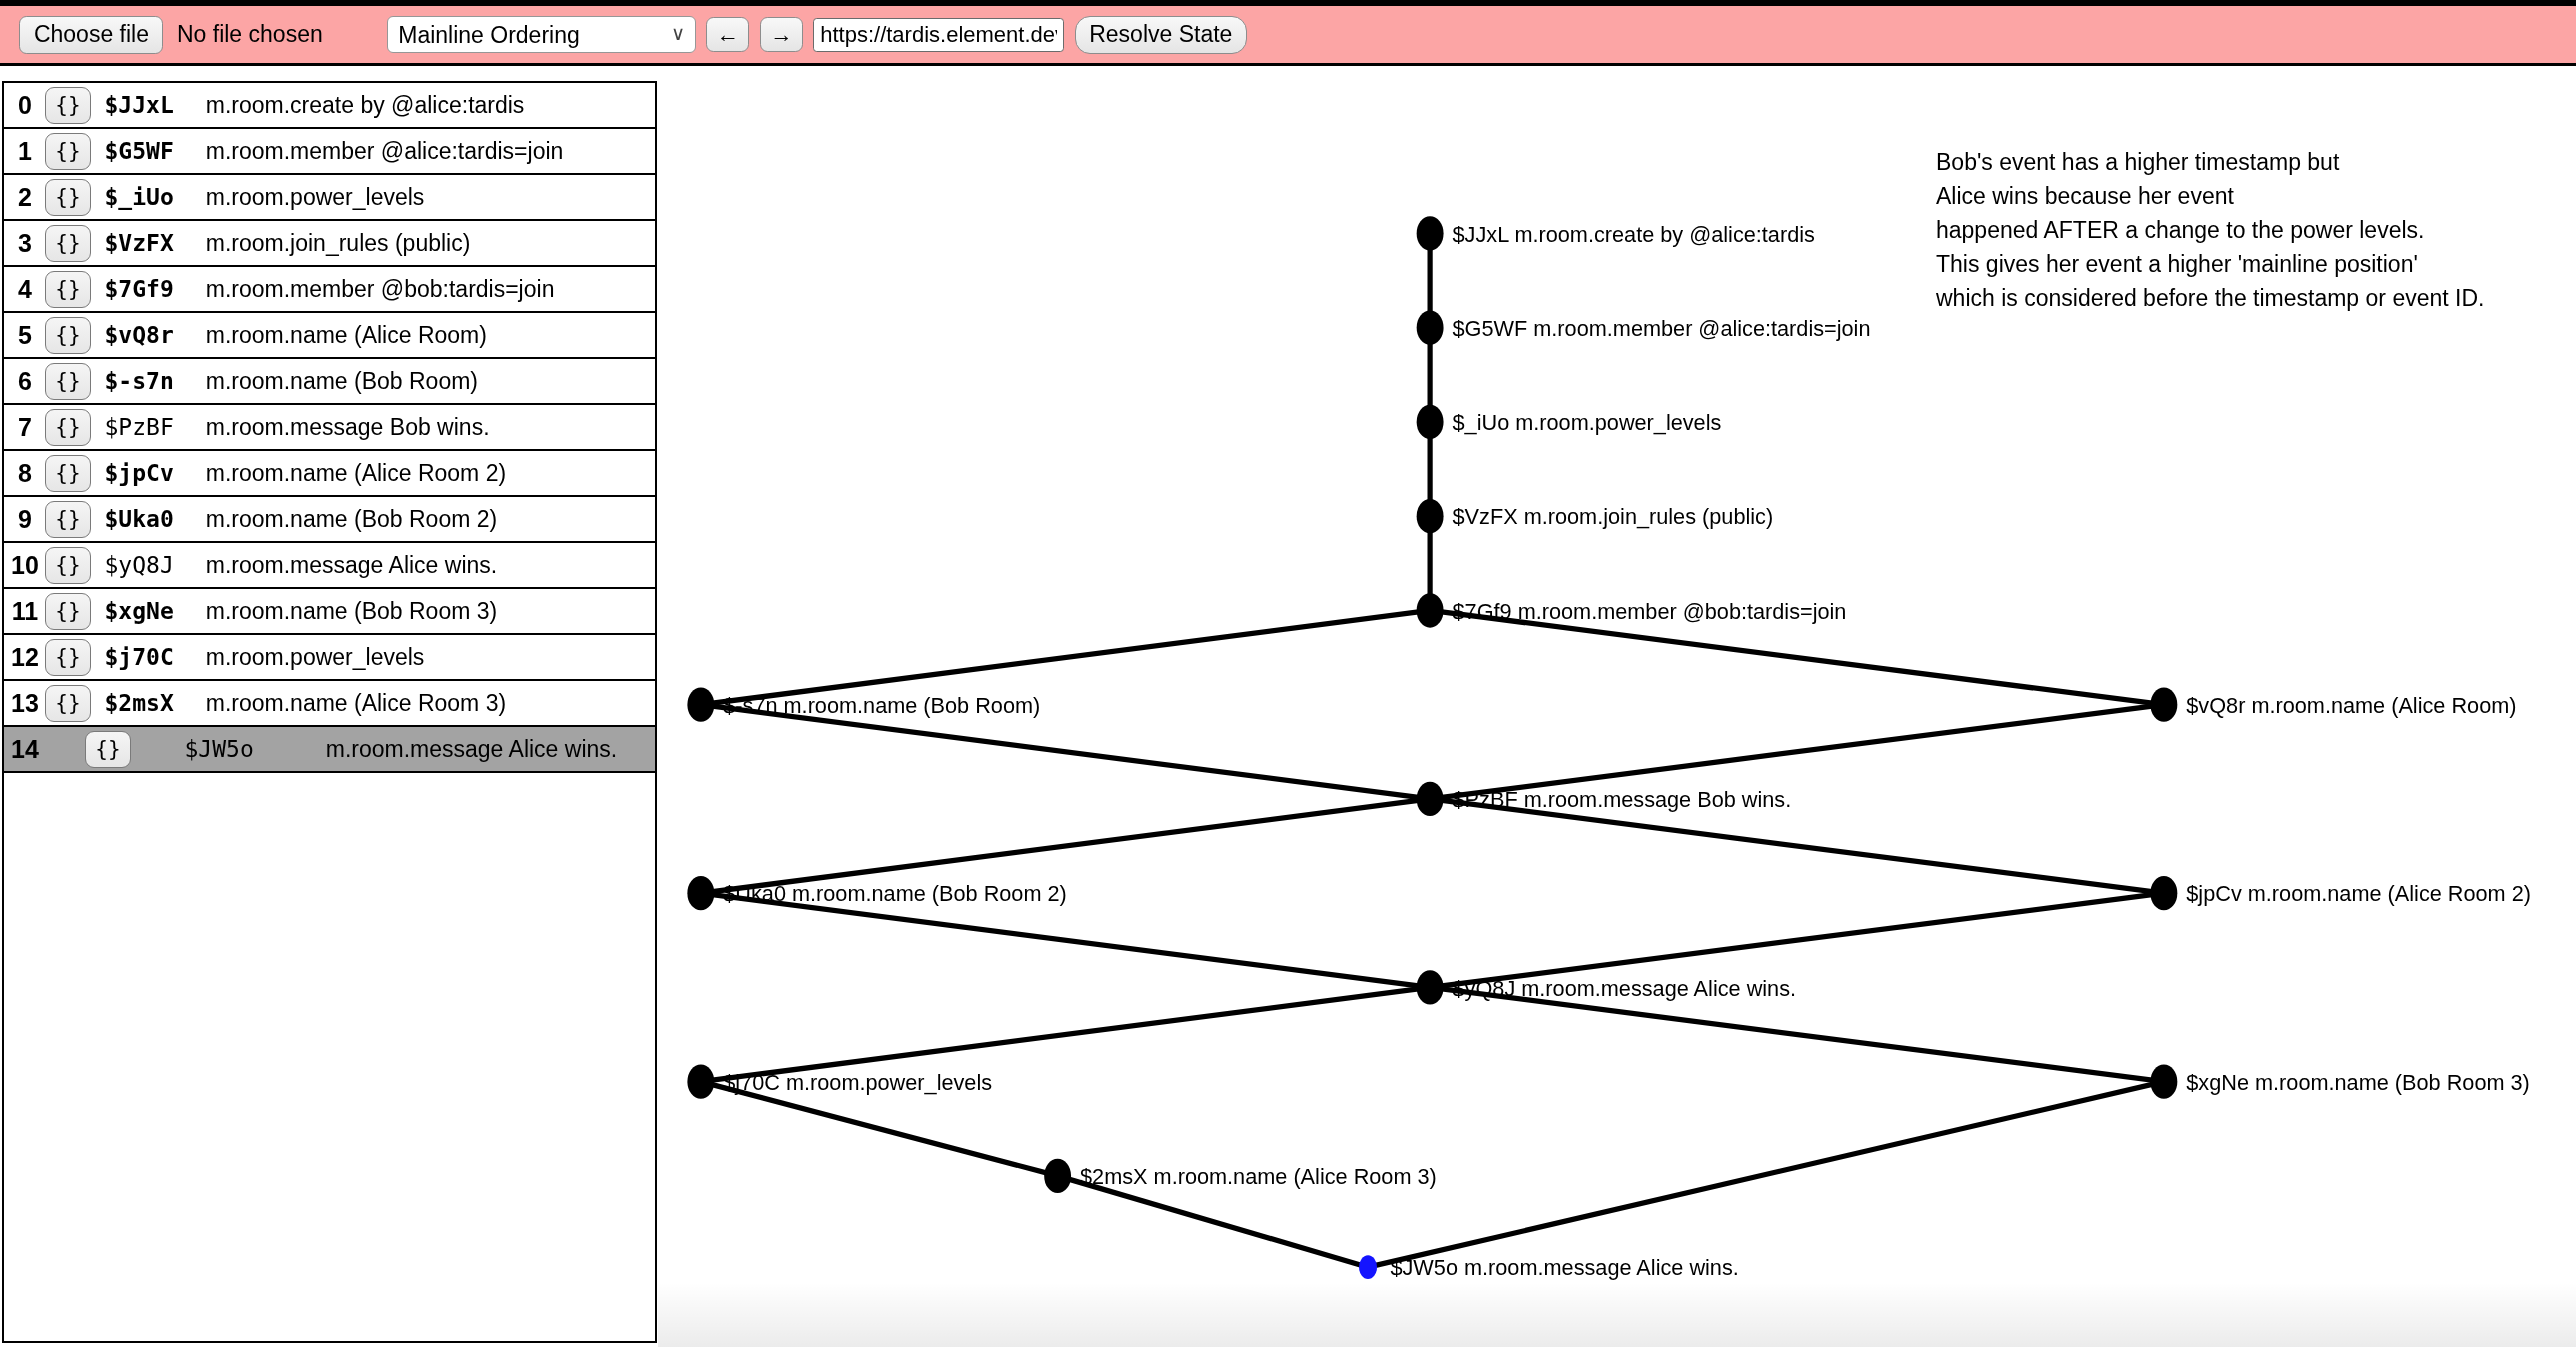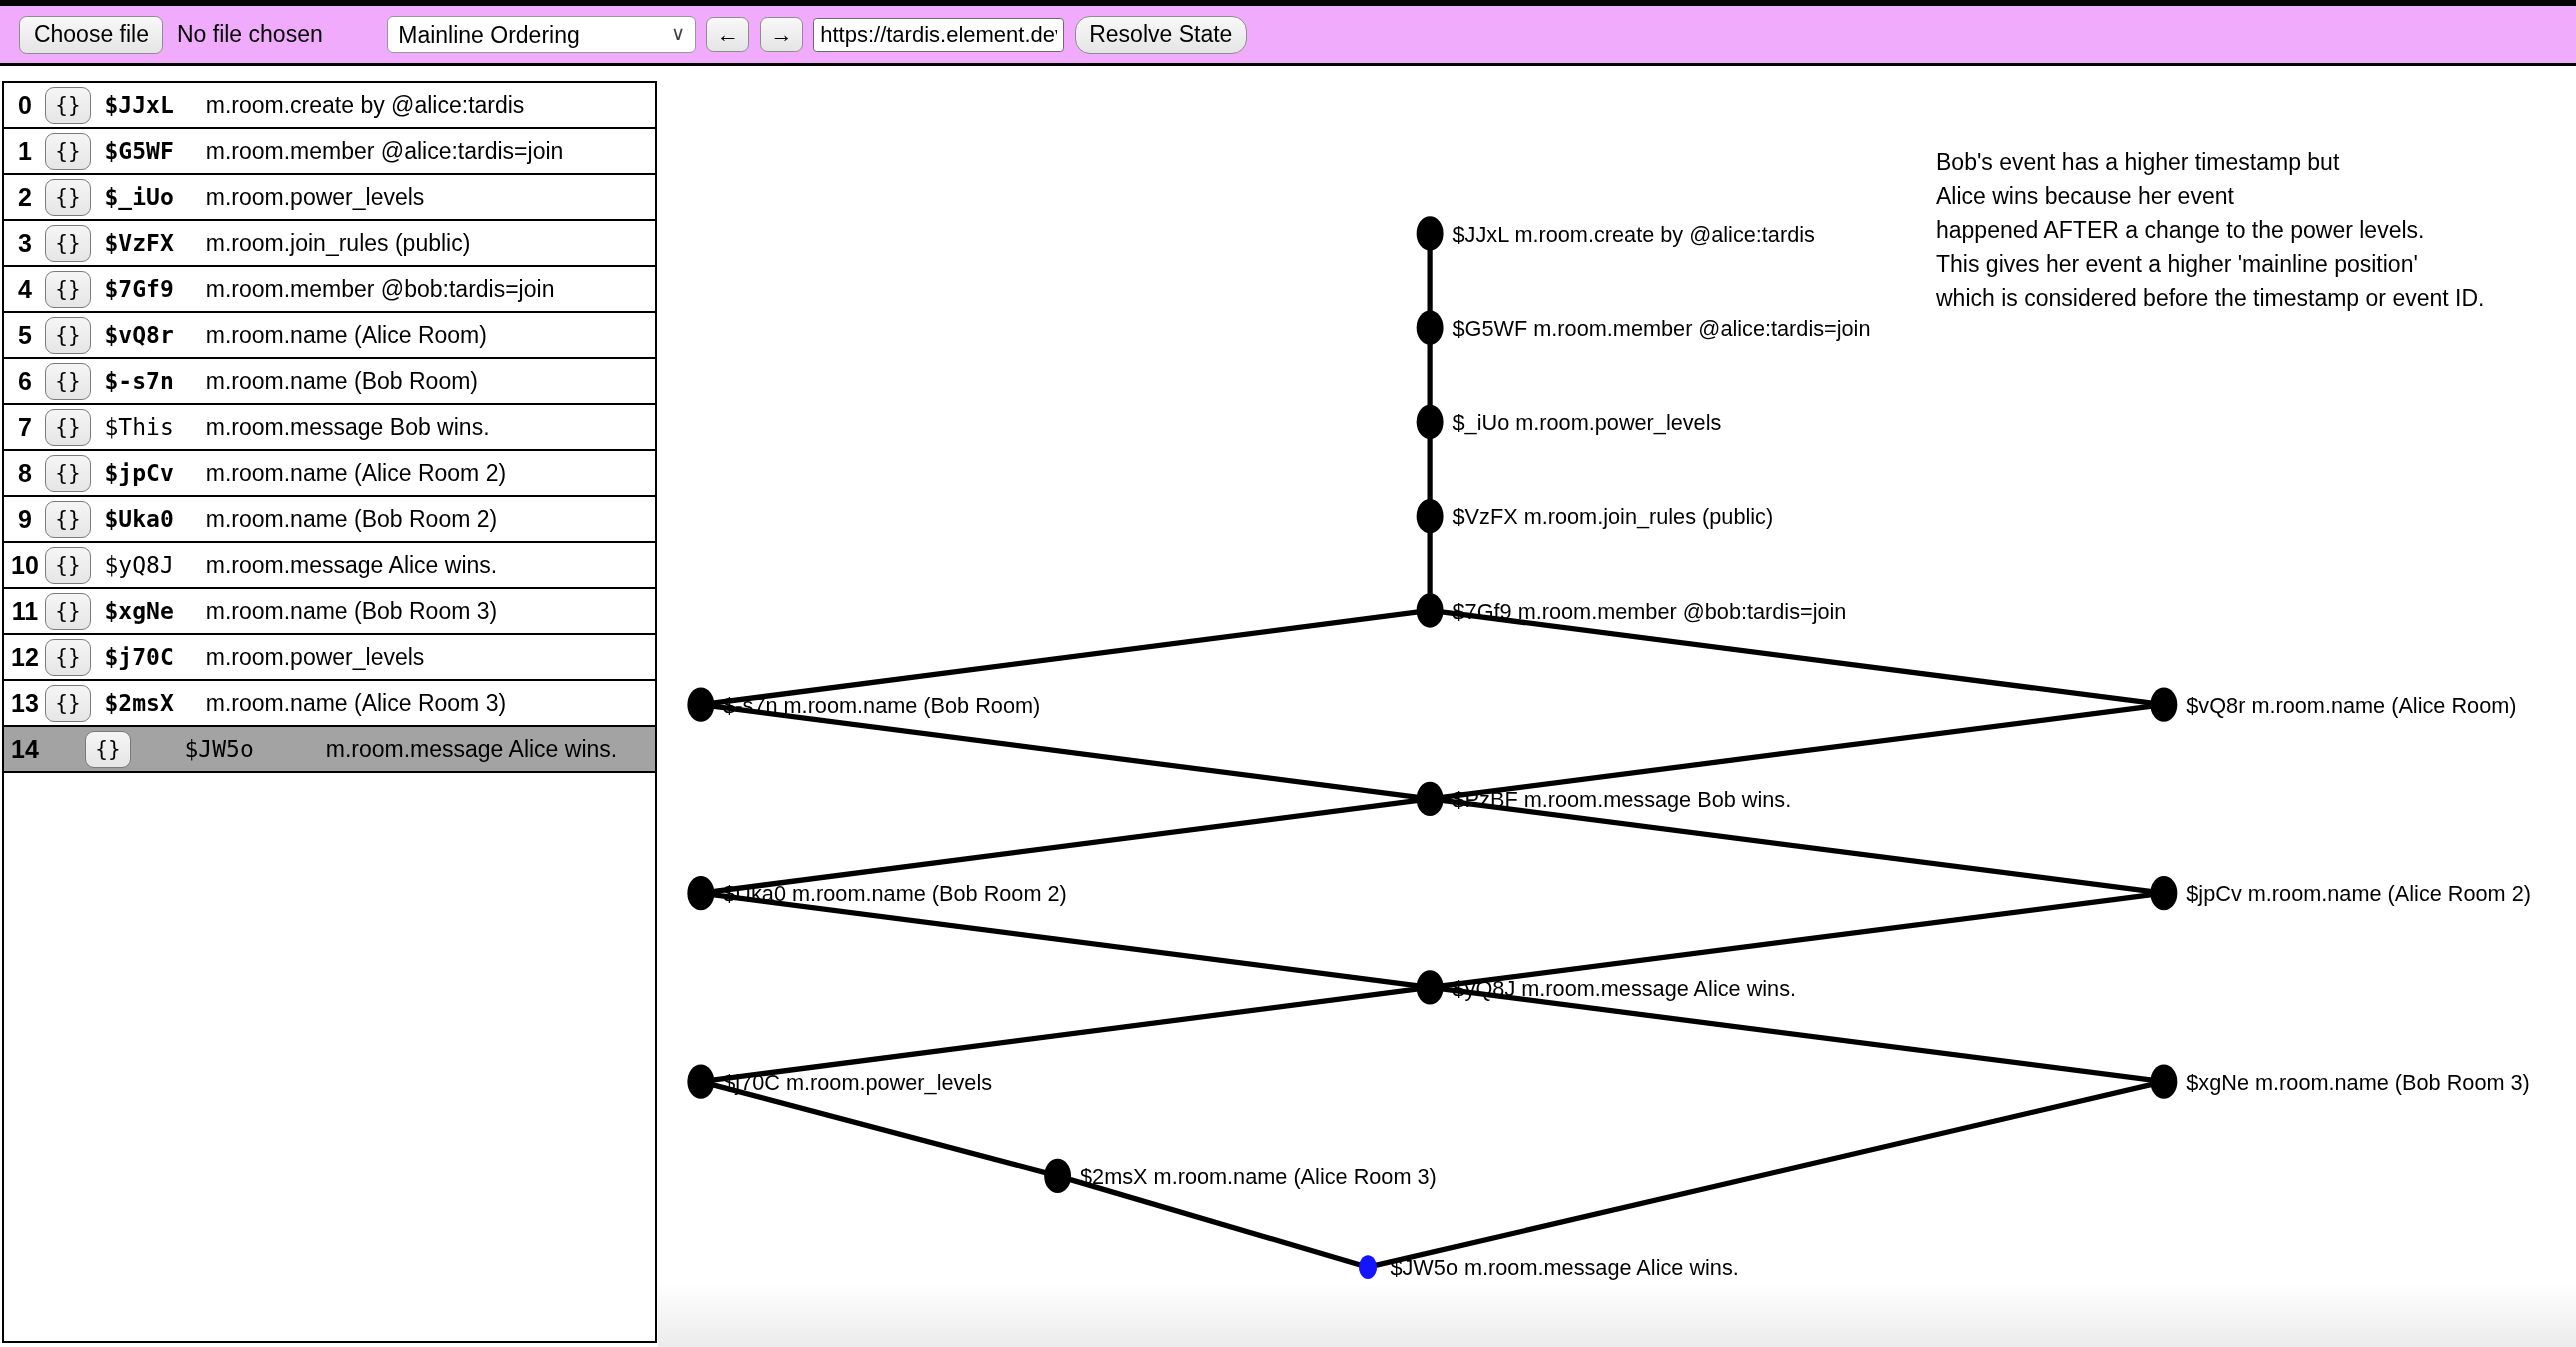--- a/index.html
+++ b/index.html
@@ -4,21 +4,21 @@
 <style>
   * { box-sizing: border-box; }
   html,body { margin:0; padding:0; }
   body {
     width:2576px; height:1348px; position:relative; overflow:hidden;
     background:#ffffff; font-family:"Liberation Sans", sans-serif; color:#000;
   }
   .top-strip { position:absolute; top:0; left:0; right:0; height:6px; background:#000; }
   .toolbar {
     position:absolute; top:6px; left:0; right:0; height:60px;
-    background:#f0abfc; border-bottom:3px solid #000;
+    background:#fca5a5; border-bottom:3px solid #000;
     display:flex; align-items:center; padding-left:19.4px;
   }
   .btn {
     font-family:"Liberation Sans", sans-serif; font-size:23px; color:#000;
     background:linear-gradient(#f8f8f8,#e5e5e5);
     border:1.5px solid #8d8d8d; border-radius:7.5px; padding:4.5px 13.5px; cursor:pointer;
   }
   .file-status { font-size:23px; margin-left:13.5px; }
   .select-wrap { position:relative; margin-left:64px; width:309px; height:37px; }
   .select-wrap select {
@@ -127,21 +127,21 @@
     </div>
     <div class="row">
       <span class="idx">6</span>
       <button class="json-btn">{}</button>
       <span class="eid">$-s7n</span>
       <span class="desc">m.room.name (Bob Room)</span>
     </div>
     <div class="row">
       <span class="idx">7</span>
       <button class="json-btn">{}</button>
-      <span class="eid plain">$This</span>
+      <span class="eid plain">$PzBF</span>
       <span class="desc">m.room.message Bob wins.</span>
     </div>
     <div class="row">
       <span class="idx">8</span>
       <button class="json-btn">{}</button>
       <span class="eid">$jpCv</span>
       <span class="desc">m.room.name (Alice Room 2)</span>
     </div>
     <div class="row">
       <span class="idx">9</span>

